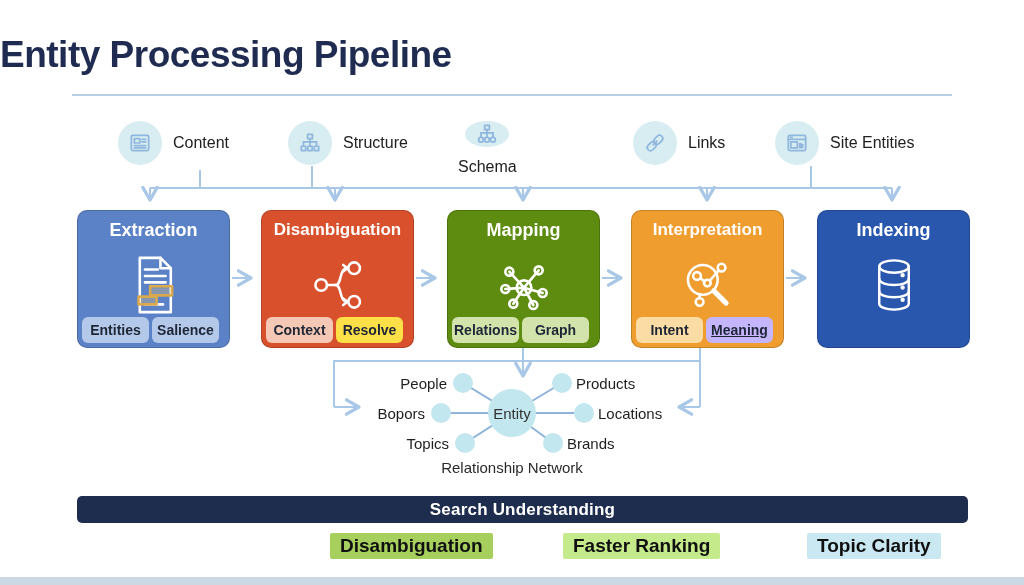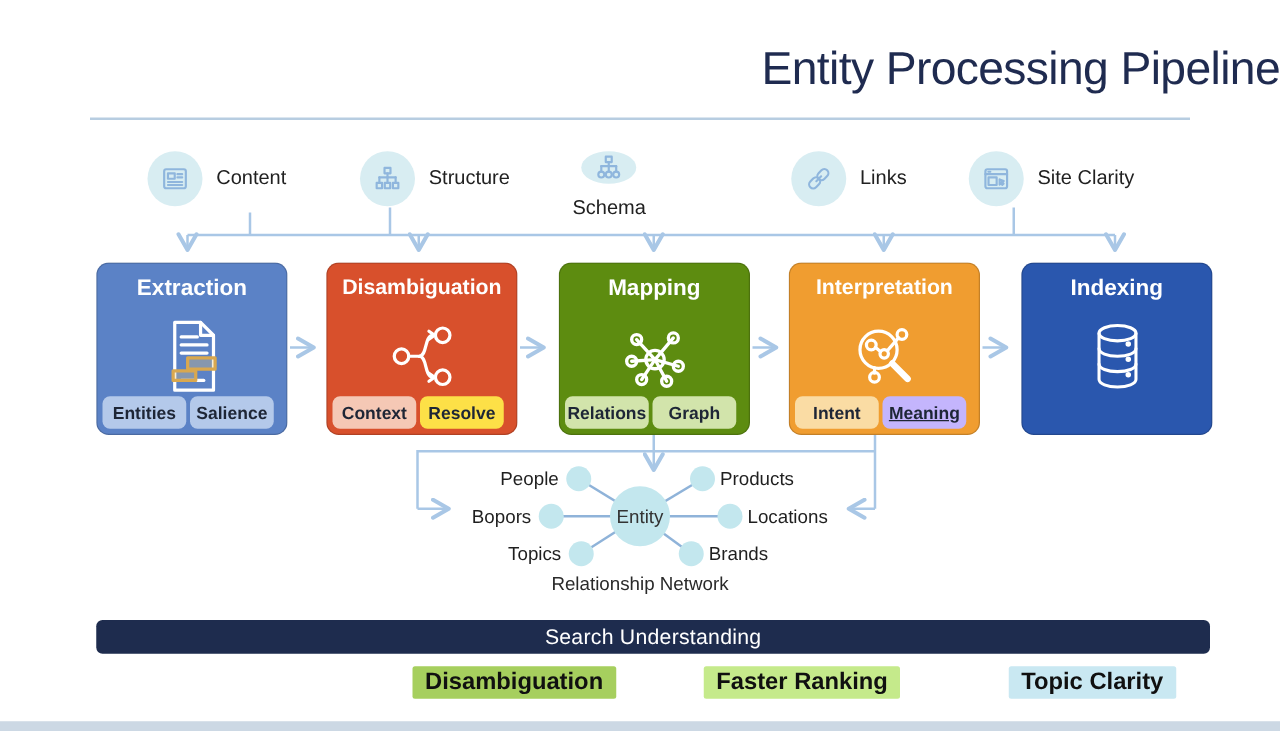--- a/index.html
+++ b/index.html
@@ -3,22 +3,22 @@
 <meta charset="utf-8">
 <style>
   * { margin:0; padding:0; box-sizing:border-box; }
   html,body { background:#ffffff; }
   .canvas {
     position:relative; width:1024px; height:585px; overflow:hidden;
     background:#ffffff; font-family:"Liberation Sans", sans-serif;
   }
   
   .title {
-    position:absolute; top:34px; left:0; width:1024px; text-align:right;
-    font-size:37px; font-weight:normal; color:#1f2b50; letter-spacing:-0.5px;
+    position:absolute; top:34px; left:0; width:1024px; text-align:left;
+    font-size:37px; font-weight:bold; color:#1f2b50; letter-spacing:-0.5px;
   }
   .divider { position:absolute; top:94px; left:72px; width:880px; height:2px; background:#b7cde1; }
 
   
   .source { position:absolute; top:121px; height:44px; display:flex; align-items:center; gap:11px; }
   .src-circle { width:44px; height:44px; border-radius:50%; display:flex; align-items:center; justify-content:center; }
   .src-label { font-size:16px; font-weight:500; color:#212121; white-space:nowrap; }
   .src-icon { stroke:#8fb6dd; fill:none; stroke-width:1.6; stroke-linecap:round; stroke-linejoin:round; }
 
   
@@ -44,21 +44,21 @@
     position:absolute; left:488px; top:389px; width:48px; height:48px; border-radius:50%;
     display:flex; align-items:center; justify-content:center; font-size:15px; color:#333333; z-index:2;
   }
   .net-label { position:absolute; font-size:15px; color:#1f1f1f; line-height:19px; white-space:nowrap; z-index:2; }
   .net-caption { position:absolute; left:412px; top:459px; width:200px; text-align:center; font-size:15px; font-weight:500; color:#2a2a2a; }
 
   
   .banner {
     position:absolute; left:77px; top:496px; width:891px; height:27px; border-radius:5px;
     display:flex; align-items:center; justify-content:center;
-    font-size:17px; font-weight:normal; color:#ffffff; letter-spacing:0.2px;
+    font-size:17px; font-weight:bold; color:#ffffff; letter-spacing:0.2px;
   }
   .benefit {
     position:absolute; top:533px; height:26px; line-height:26px; padding:0 10px;
     font-size:19px; font-weight:bold; color:#101010; white-space:nowrap; border-radius:2px;
   }
   .bottom-edge { position:absolute; left:0; top:577px; width:1024px; height:8px; background:#ccd8e4; }
 </style>
 </head>
 <body>
 
@@ -167,21 +167,21 @@
   <div class="source" style="left:775px;">
     <div class="src-circle" style="background: rgb(216, 237, 242);">
       <svg class="src-icon" width="26" height="26" viewBox="0 0 24 24">
         <rect x="4" y="5" width="16" height="14" rx="1.5"></rect>
         <line x1="4" y1="8.6" x2="20" y2="8.6"></line>
         <line x1="6.2" y1="6.8" x2="7.6" y2="6.8"></line>
         <rect x="6.3" y="11" width="6" height="5.6"></rect>
         <path d="M14.5 12.5 l3 1.2 -1.3 0.6 1.2 1.4 -1 0.8 -1.2 -1.4 -0.7 1.2 z"></path>
       </svg>
     </div>
-    <span class="src-label">Site Clarity</span>
+    <span class="src-label">Site Entities</span>
   </div>
 
   <div class="stage" style="left: 77px; background: rgb(91, 130, 198);">
     <div class="stage-title">Extraction</div>
     <div class="stage-iconwrap">
       <svg class="stage-icon" width="62" height="68" viewBox="0 0 48 52">
         <path d="M13 5 H29 L37 13 V47 H13 Z"></path>
         <path d="M29 5 V13 H37"></path>
         <line x1="17" y1="14" x2="27" y2="14"></line>
         <line x1="17" y1="19" x2="33" y2="19"></line>

